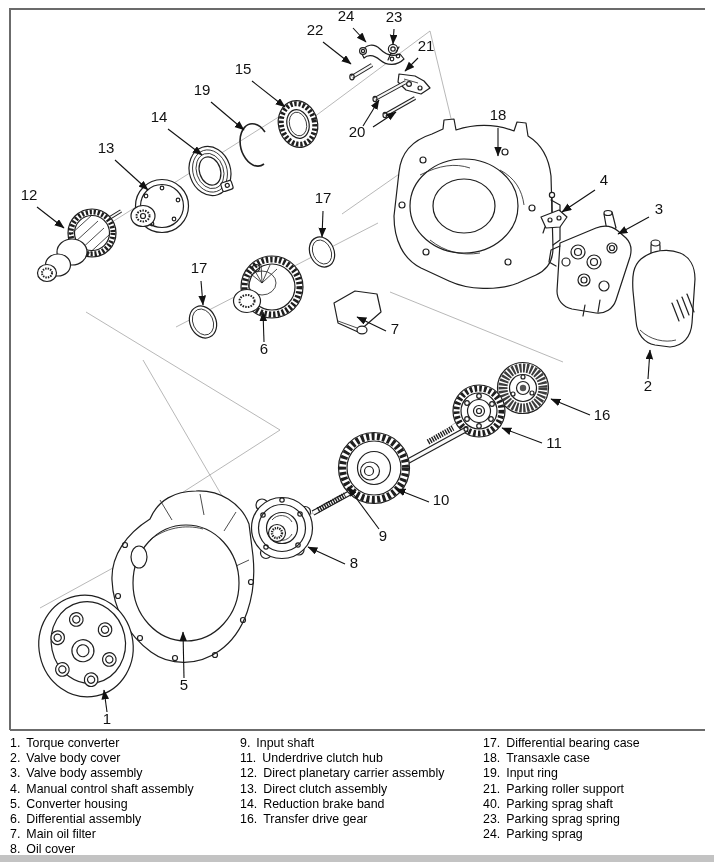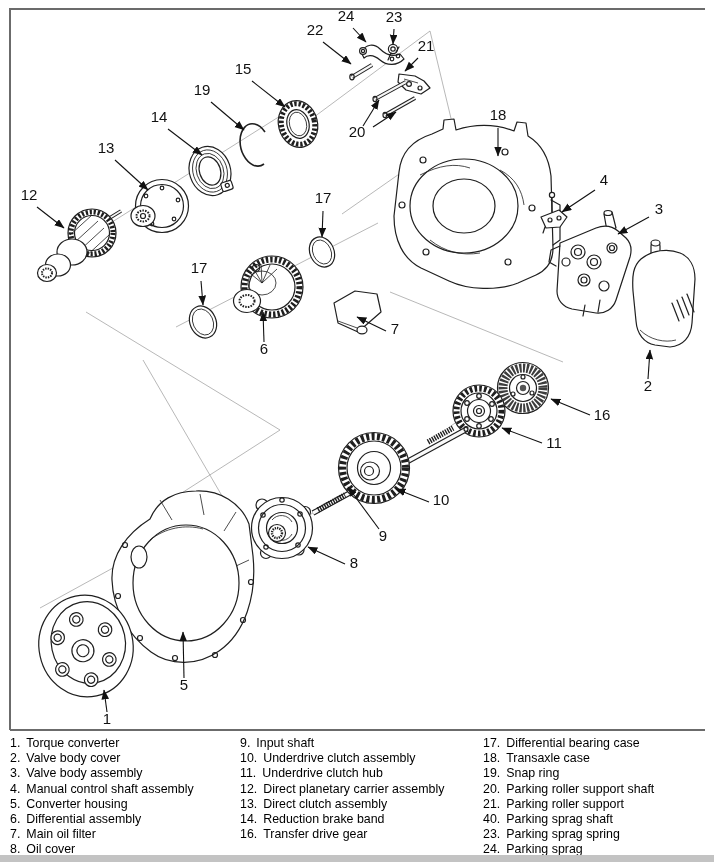--- a/index.html
+++ b/index.html
@@ -407,24 +407,20 @@
         <span class="num">8.</span>
         <span class="lbl">Oil cover</span>
       </div>
   </div>
   <div class="leg-col" id="col2">
     <div class="leg-row">
         <span class="num">9.</span>
         <span class="lbl">Input shaft</span>
       </div>
     <div class="leg-row">
-        <span class="num">10.</span>
-        <span class="lbl">Underdrive clutch assembly</span>
-      </div>
-    <div class="leg-row">
         <span class="num">11.</span>
         <span class="lbl">Underdrive clutch hub</span>
       </div>
     <div class="leg-row">
         <span class="num">12.</span>
         <span class="lbl">Direct planetary carrier assembly</span>
       </div>
     <div class="leg-row">
         <span class="num">13.</span>
         <span class="lbl">Direct clutch assembly</span>
@@ -442,25 +438,21 @@
     <div class="leg-row">
         <span class="num">17.</span>
         <span class="lbl">Differential bearing case</span>
       </div>
     <div class="leg-row">
         <span class="num">18.</span>
         <span class="lbl">Transaxle case</span>
       </div>
     <div class="leg-row">
         <span class="num">19.</span>
-        <span class="lbl">Snap ring</span>
-      </div>
-    <div class="leg-row">
-        <span class="num">20.</span>
-        <span class="lbl">Parking roller support shaft</span>
+        <span class="lbl">Input ring</span>
       </div>
     <div class="leg-row">
         <span class="num">21.</span>
         <span class="lbl">Parking roller support</span>
       </div>
     <div class="leg-row">
         <span class="num">40.</span>
         <span class="lbl">Parking sprag shaft</span>
       </div>
     <div class="leg-row">

